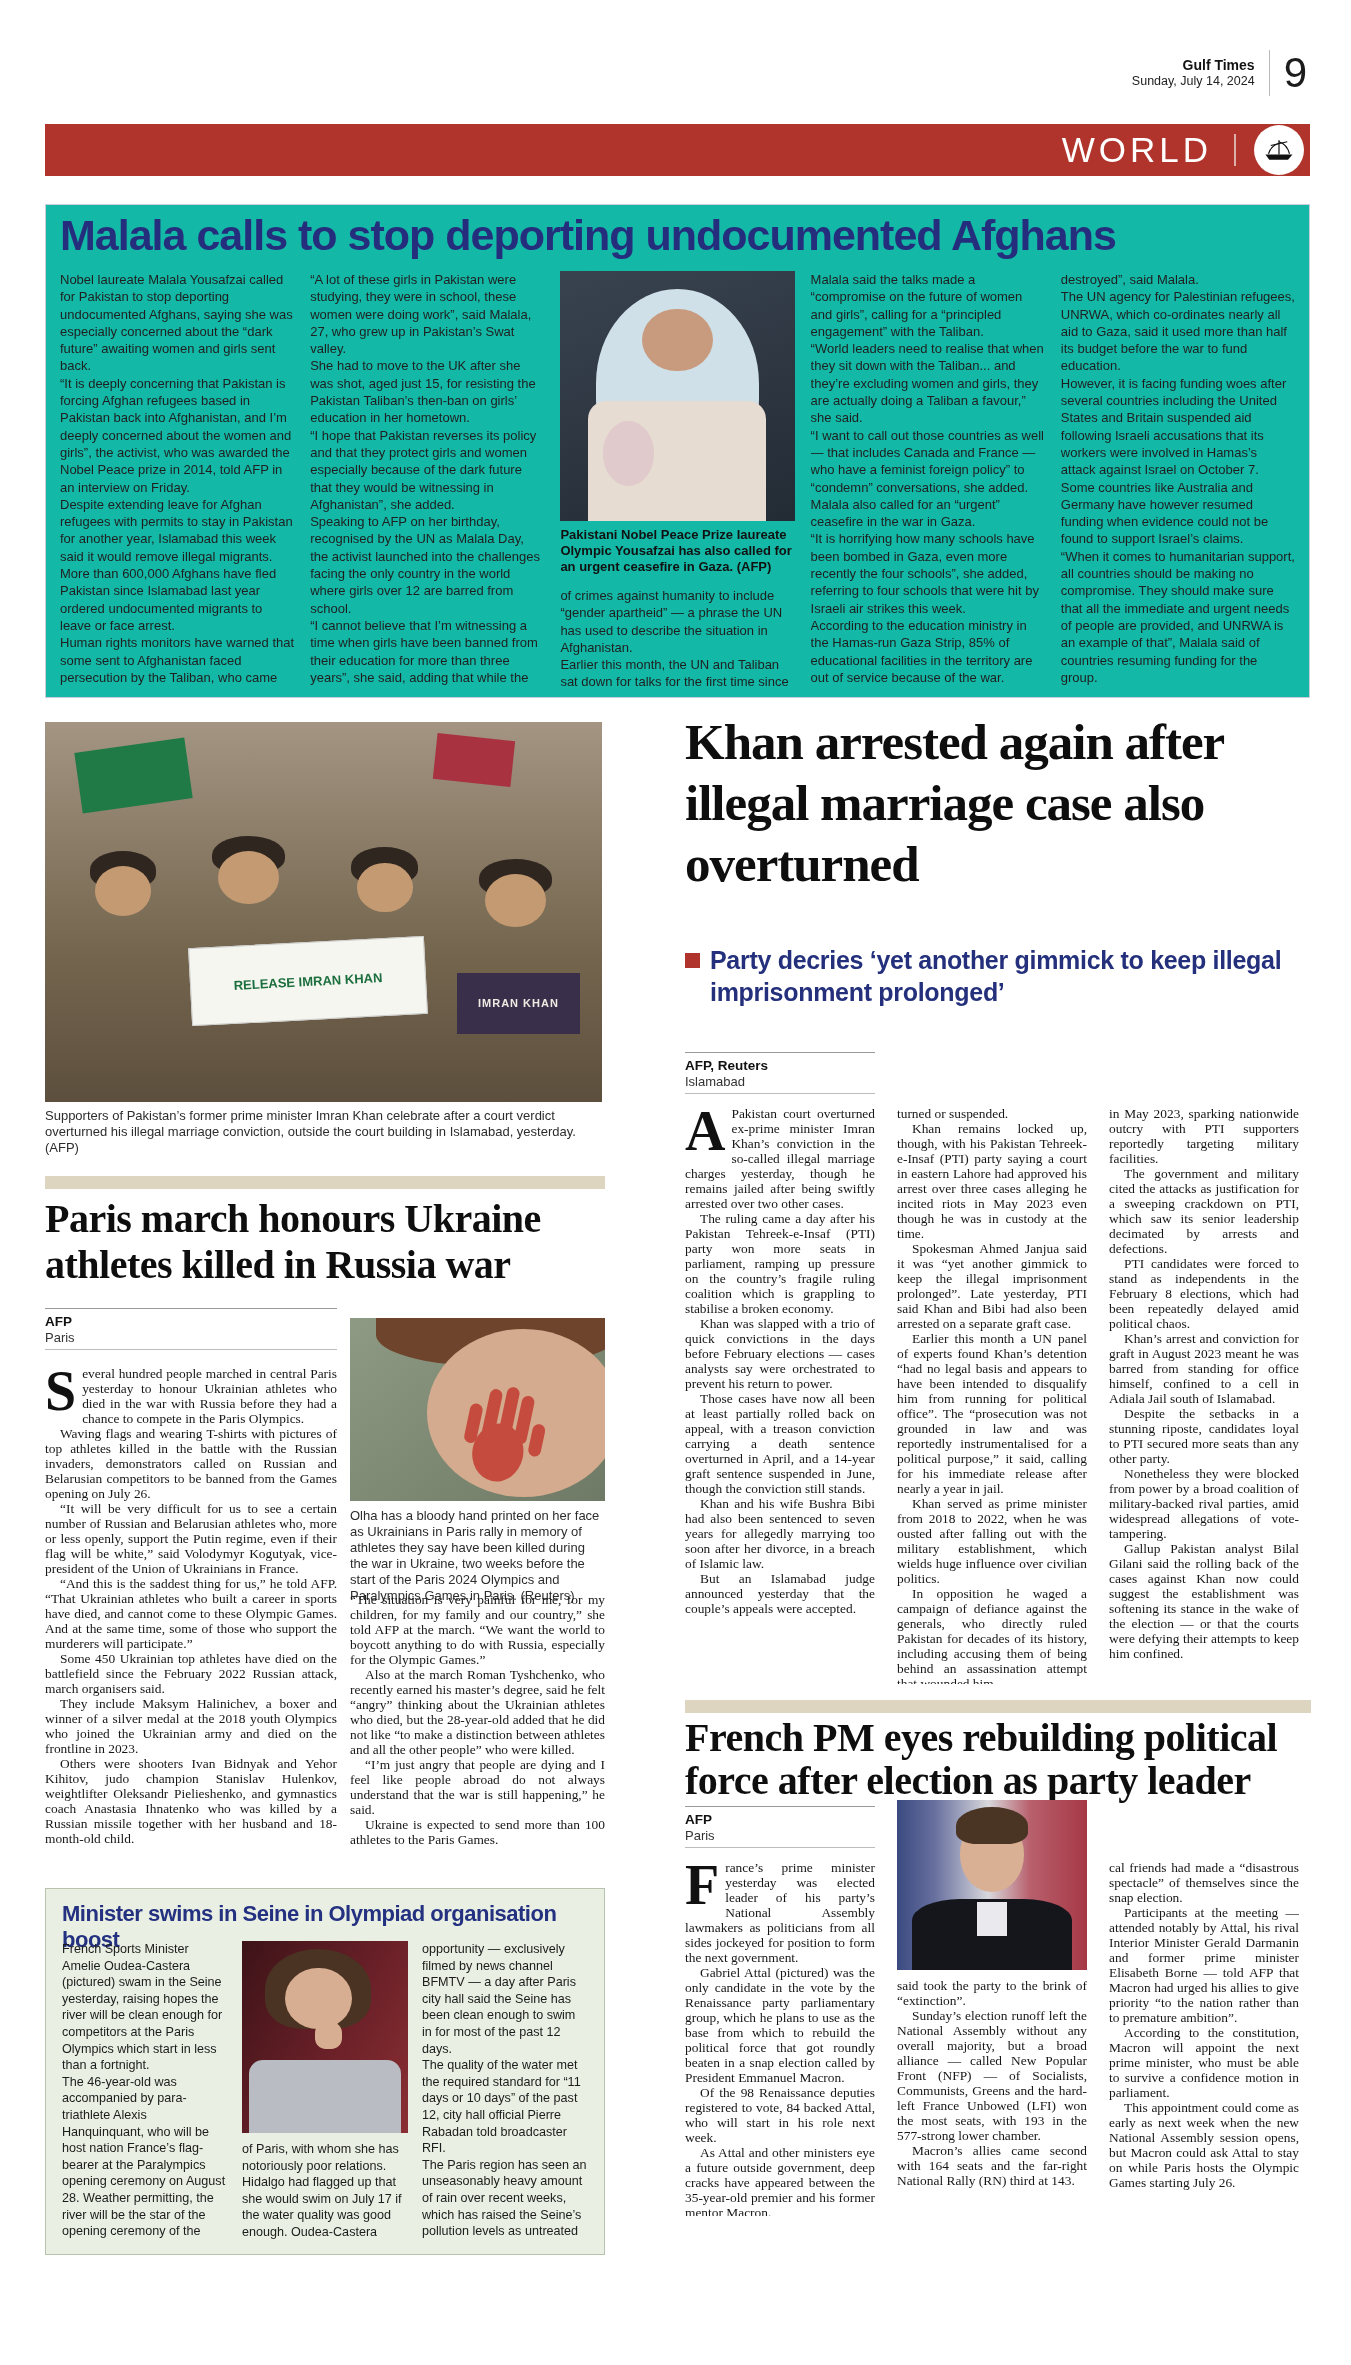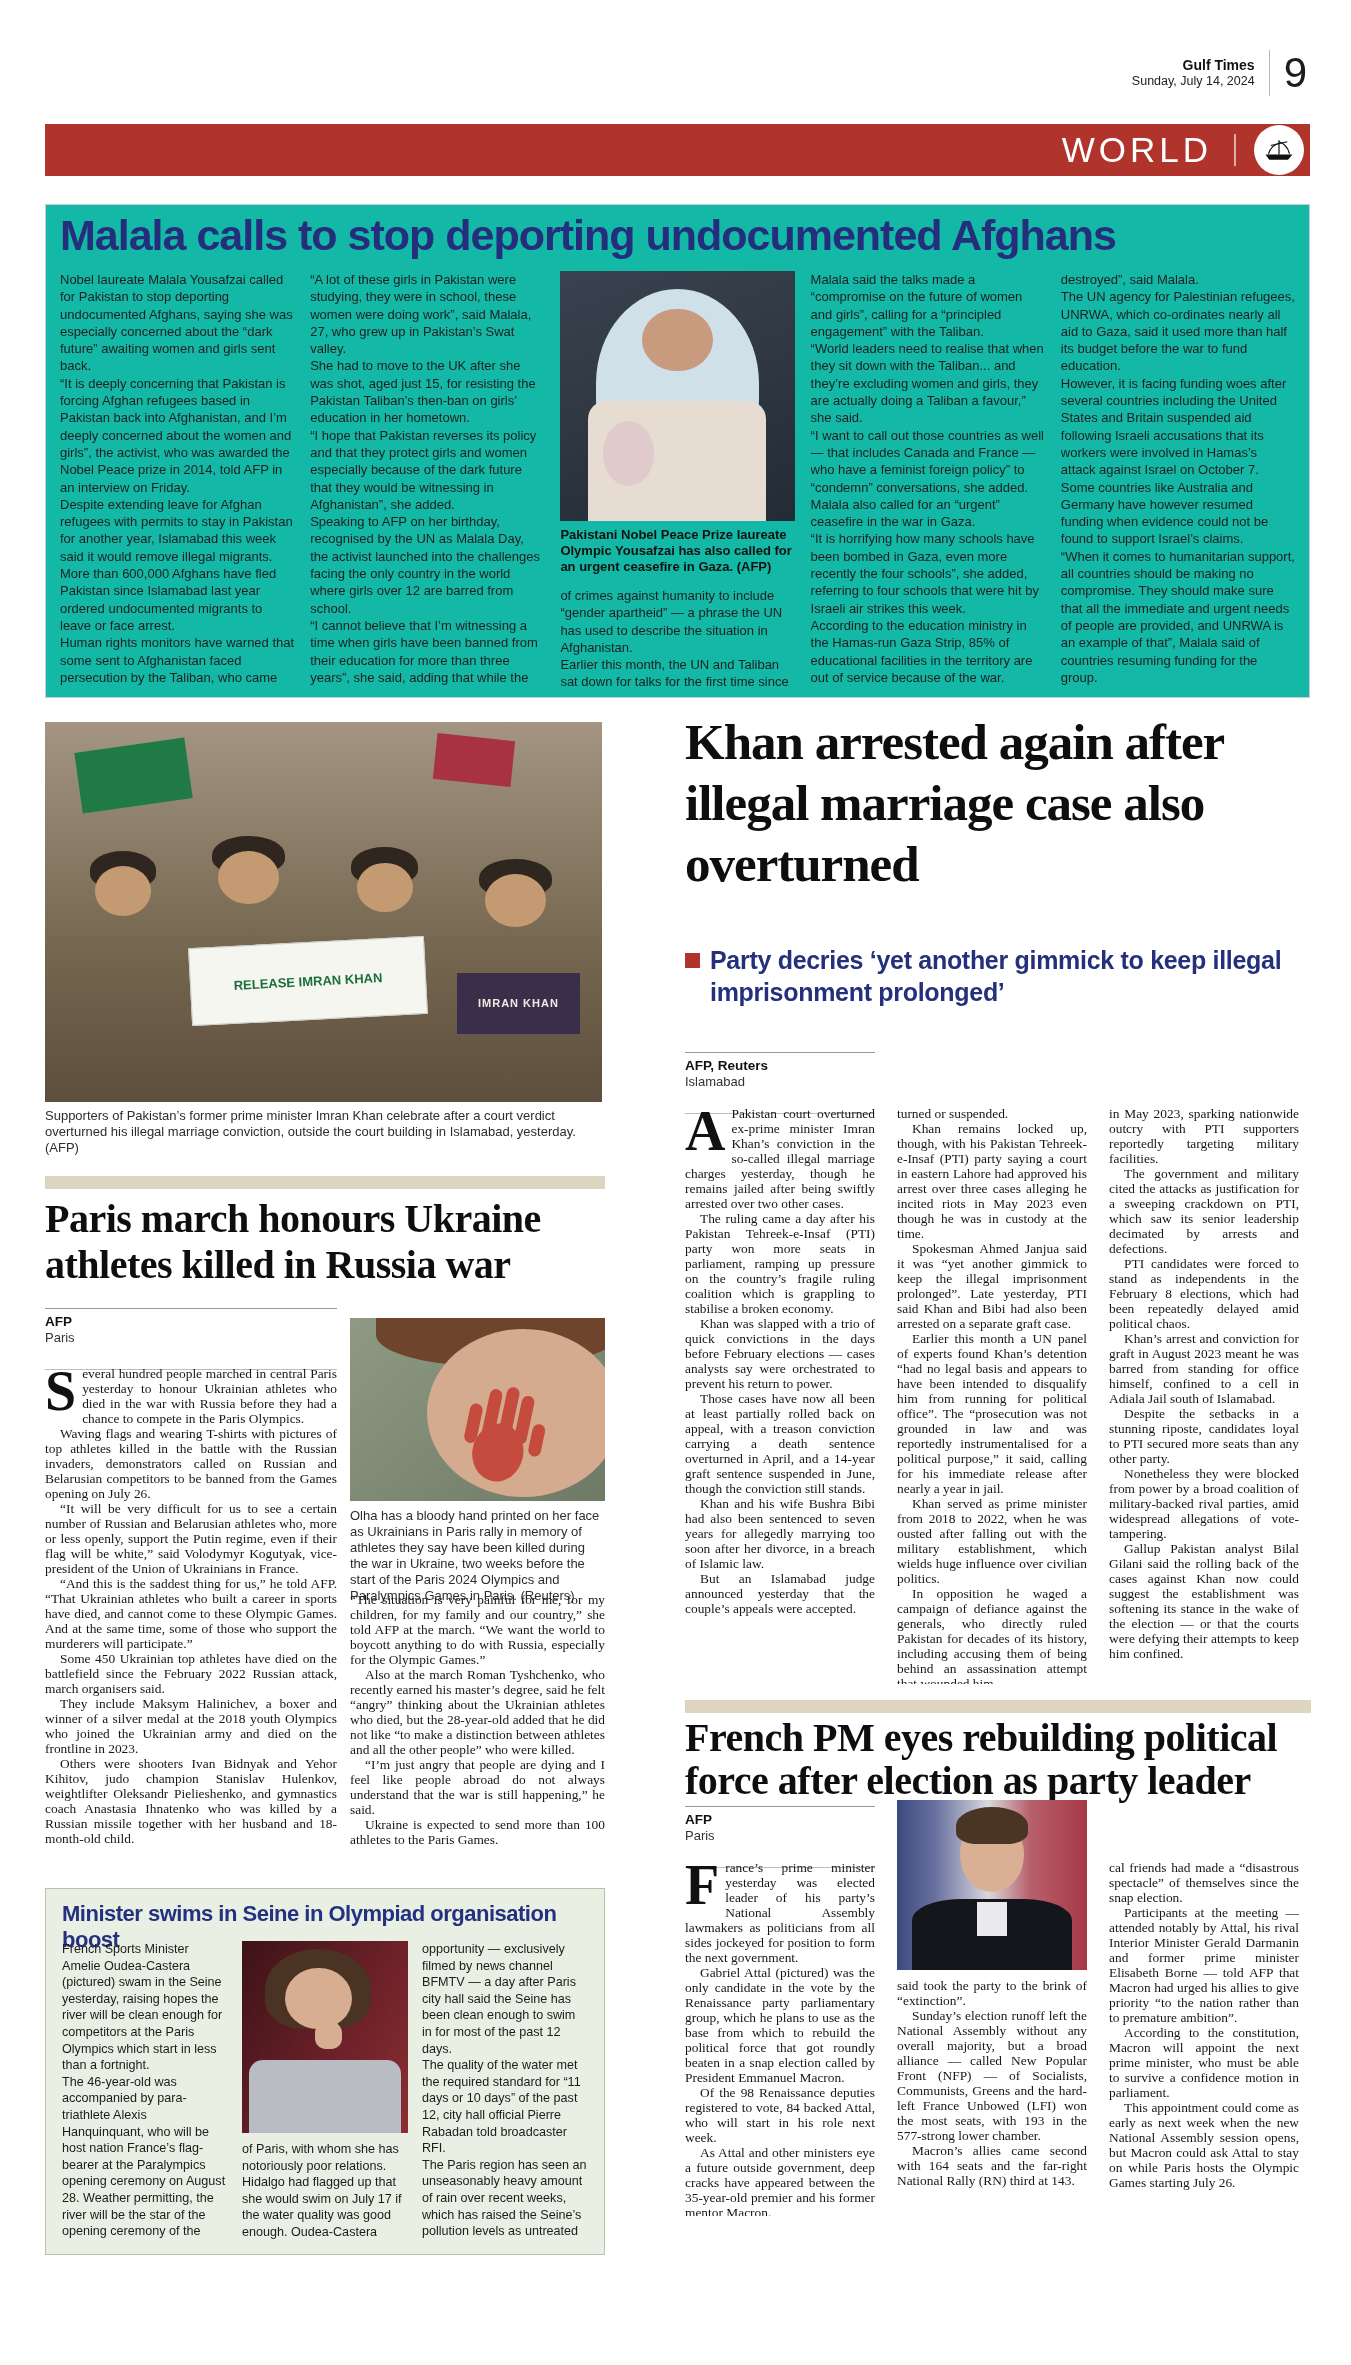--- a/index.html
+++ b/index.html
@@ -34,21 +34,21 @@
 
   
   .sbody{font-family:"Liberation Serif",serif;font-size:13.4px;line-height:15px;
          text-align:justify;color:#161616;overflow:hidden;}
   .sbody p{margin:0;text-indent:15px;}
   .sbody p:first-child{text-indent:0;}
   .dropcap p:first-child::first-letter{float:left;font-family:"Liberation Serif",serif;
          font-size:56px;line-height:44px;padding:3px 6px 0 0;font-weight:700;color:#111;}
   .cap{font-size:13px;line-height:16px;color:#2d2d2d;}
   .cap-bold{font-weight:bold;color:#111;}
-  .byline{border-top:1px solid #9a9a9a;border-bottom:1px solid #bdbdbd;padding:5px 0 23px;}
+  .byline{border-top:1px solid #9a9a9a;border-bottom:1px solid #bdbdbd;padding:5px 0 3px;}
   .byline .agency{font-weight:bold;font-size:13.5px;color:#111;line-height:16px;}
   .byline .city{font-size:13px;color:#333;line-height:16px;}
   .tanbar{position:absolute;height:13px;background:#ddd5c0;}
   .serif-head{font-family:"Liberation Serif",serif;font-weight:700;color:#0e0e0e;}
 
   
   .khan-head{position:absolute;left:685px;top:712px;width:626px;font-size:51px;
              line-height:61px;letter-spacing:-1px;}
   .khan-sub{position:absolute;left:685px;top:944px;width:626px;display:flex;}
   .khan-sub .bullet{width:15px;height:15px;background:#b0342b;margin:9px 10px 0 0;flex:none;}

